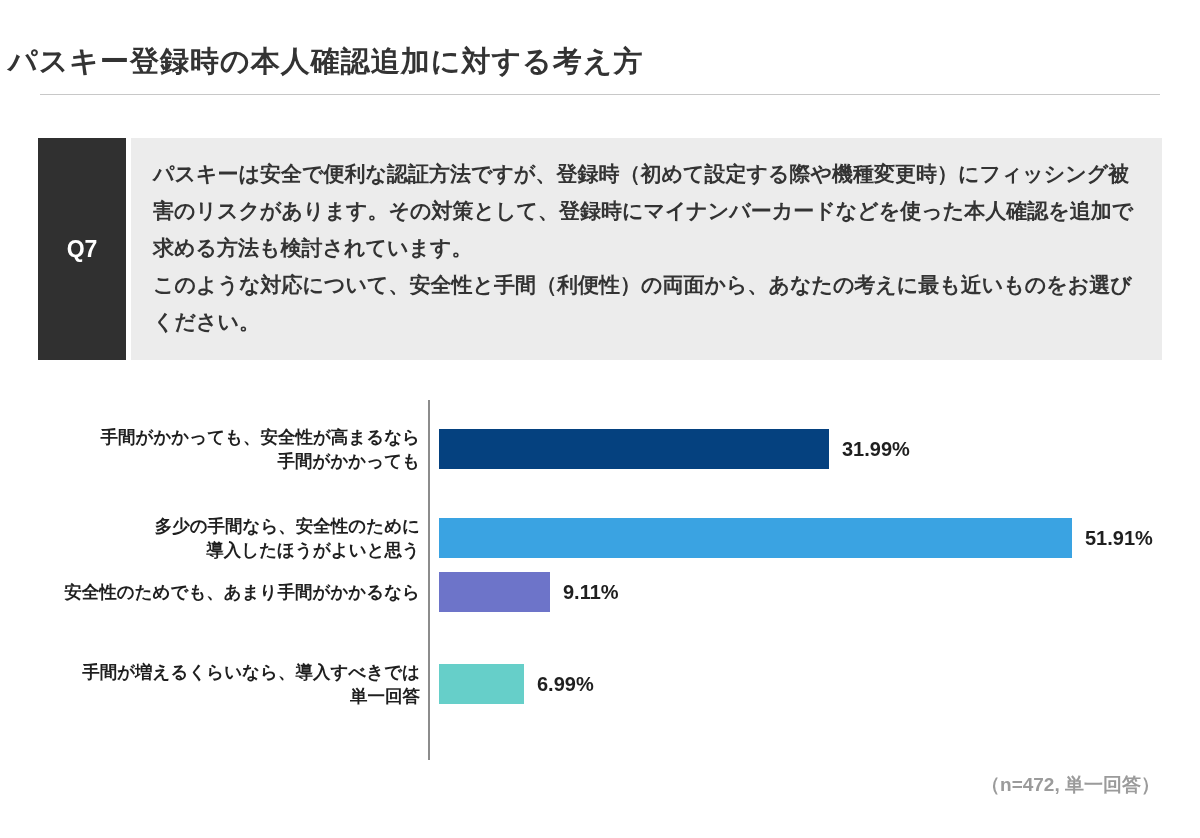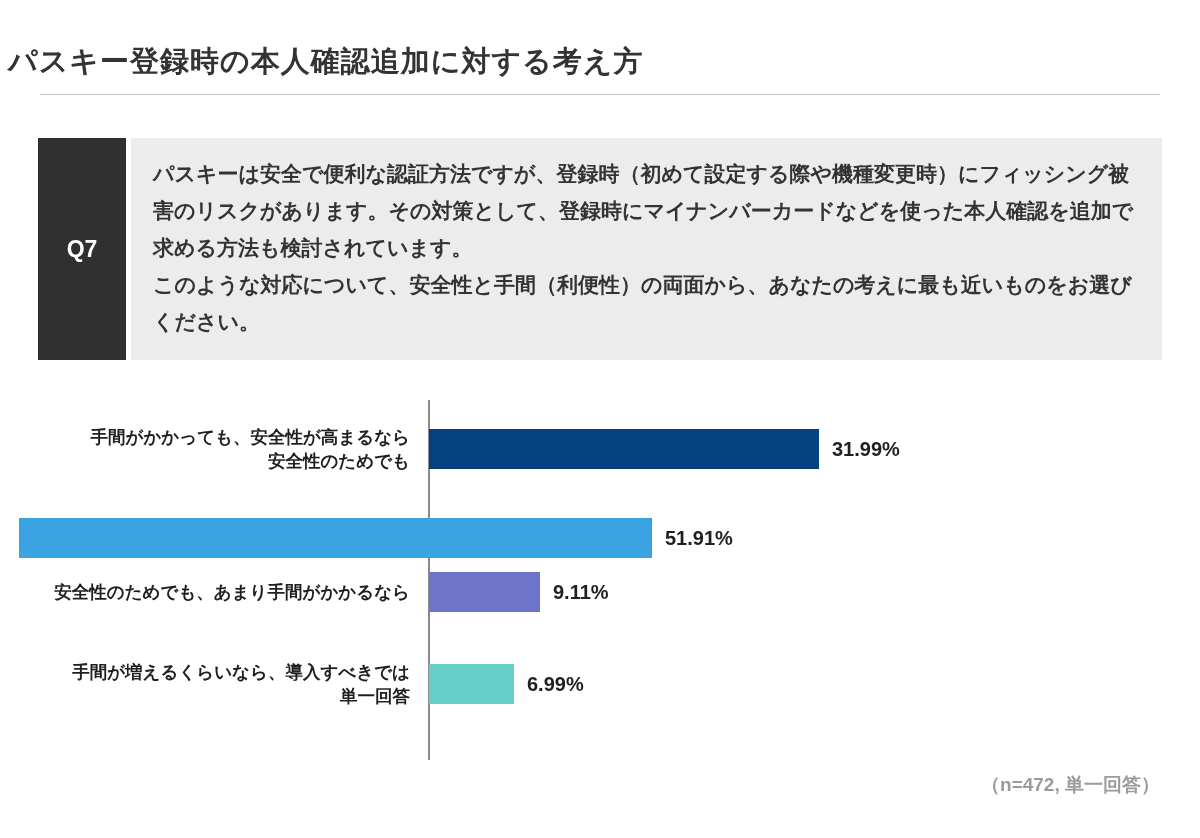--- a/index.html
+++ b/index.html
@@ -44,21 +44,21 @@
     position:absolute;left:428px;top:400px;width:2px;height:360px;
     background:#8c8c8c;
   }
   .row{
     position:absolute;left:0;width:1170px;height:56px;
     display:flex;align-items:center;
   }
   .row-label{
     width:410px;flex:0 0 410px;
     text-align:right;
-    font-size:17.5px;font-weight:bold;line-height:24px;color:#1f1f1f;
+    font-size:17.5px;font-weight:bold;line-height:24px;color:#1f1f1f;padding-left:10px;
   }
   .bar{
     margin-left:19px;height:40px;flex:0 0 auto;
   }
   .value{
     margin-left:13px;
     font-size:20px;font-weight:bold;color:#1f1f1f;
     white-space:nowrap;
   }
   .note{
@@ -81,27 +81,31 @@
       <p>このような対応について、安全性と手間（利便性）の両面から、あなたの考えに最も近いものをお選びください。</p>
     </div>
   </div>
 
   <div class="chart">
     <div class="axis"></div>
 
     <div class="row" style="top:421px;">
       <div class="row-label">
         <div>手間がかかっても、安全性が高まるなら</div>
-        <div>安全性のためでも</div>
+        <div>手間がかかっても</div>
       </div>
       <div class="bar" style="width: 390px; background-color: rgb(5, 65, 127);"></div>
       <div class="value">31.99%</div>
     </div>
 
     <div class="row" style="top:510px;">
+      <div class="row-label">
+        <div>多少の手間なら、安全性のために</div>
+        <div>導入したほうがよいと思う</div>
+      </div>
       <div class="bar" style="width: 633px; background-color: rgb(58, 163, 226);"></div>
       <div class="value">51.91%</div>
     </div>
 
     <div class="row" style="top:564px;">
       <div class="row-label">
         <div>安全性のためでも、あまり手間がかかるなら</div>
       </div>
       <div class="bar" style="width: 111px; background-color: rgb(109, 116, 201);"></div>
       <div class="value">9.11%</div>

